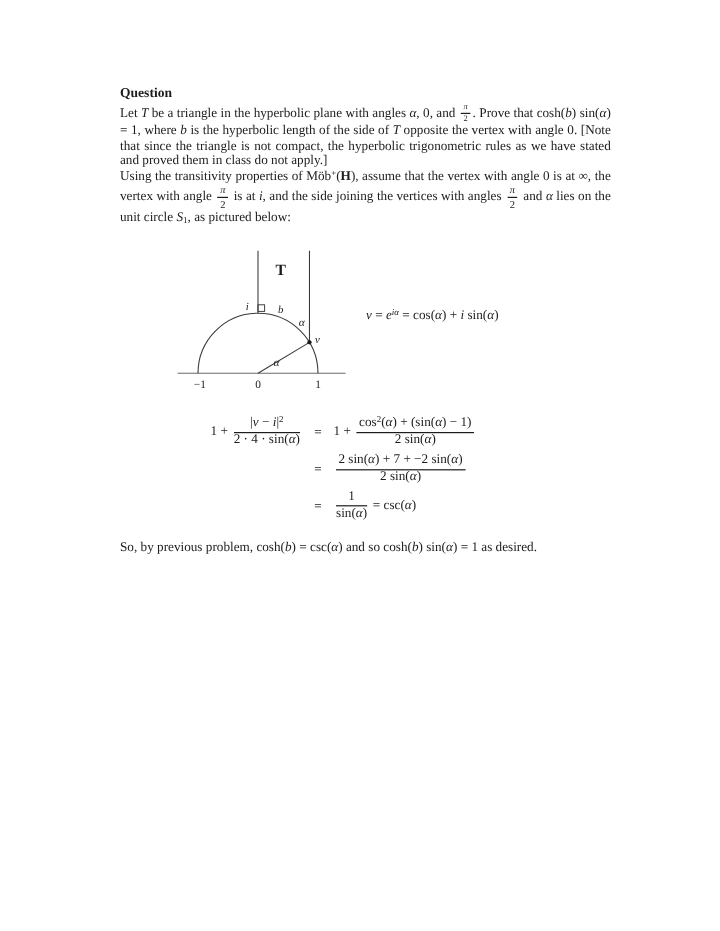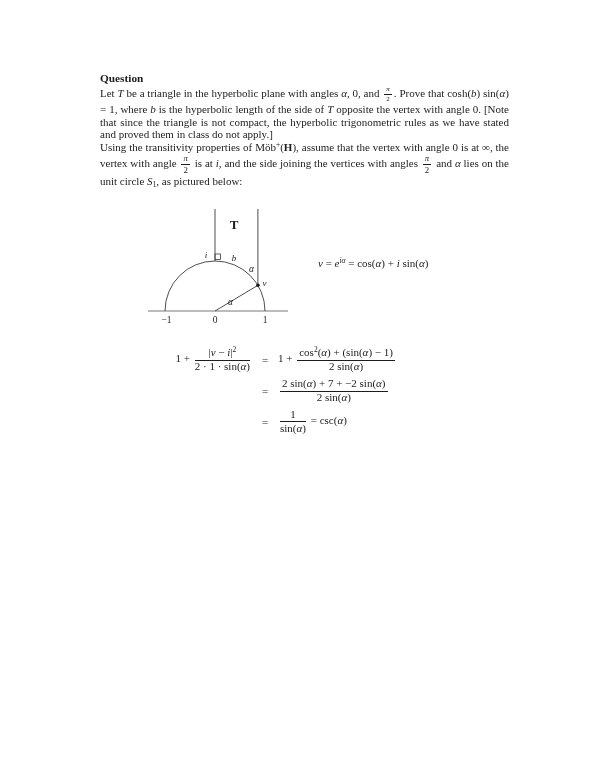--- a/index.html
+++ b/index.html
@@ -16,21 +16,21 @@
   .bf { font-weight:bold; }
   .sup { font-size:0.68em; vertical-align:0.5em; line-height:0; }
   .sub { font-size:0.68em; vertical-align:-0.25em; line-height:0; }
   .frac { display:inline-block; vertical-align:middle; text-align:center; line-height:1.08; margin:0 2px; }
   .frac .num { display:block; border-bottom:1px solid #1c1c1c; padding:0 2px 0.5px 2px; }
   .frac .den { display:block; padding-top:0.5px; }
   .para .frac { font-size:0.8em; }
   .frac.small { font-size:0.64em; }
   .figure-row { position:relative; height:126px; margin-top:17px; }
   .figure-row svg { position:absolute; left:40px; top:0; }
-  .v-eq { position:absolute; left:218px; top:52px; white-space:nowrap; }
+  .v-eq { position:absolute; left:205px; top:52px; white-space:nowrap; }
   .eqs { margin-top:16px; }
   .eqrow { display:flex; align-items:center; margin:5px 0; }
   .eq-lhs { width:152px; text-align:right; }
   .eq-rel { width:26px; text-align:center; }
   .eq-rhs { flex:1; text-align:left; }
   .closing { margin-top:15px; }
   .pagenum { position:absolute; top:667px; left:0; width:580px; text-align:center; }
   svg text { fill:#1c1c1c; font-family:"Liberation Serif","DejaVu Serif",serif; }
 </style>
 </head>
@@ -61,33 +61,34 @@
         <text x="90.5" y="100" font-size="9.5" font-style="italic" text-anchor="middle">α</text>
         <text x="26.5" y="118" font-size="9.5" text-anchor="middle">−1</text>
         <text x="75" y="118" font-size="9.5" text-anchor="middle">0</text>
         <text x="125" y="118" font-size="9.5" text-anchor="middle">1</text>
       </svg>
       <div class="v-eq"><span class="it">v</span><span> = </span><span class="it">e</span><span class="sup it">iα</span><span> = cos(</span><span class="it">α</span><span>) + </span><span class="it">i</span><span> sin(</span><span class="it">α</span><span>)</span></div>
     </div>
 
     <div class="eqs">
       <div class="eqrow">
-        <div class="eq-lhs"><span>1 + </span><span class="frac"><span class="num"><span>|</span><span class="it">v</span><span> − </span><span class="it">i</span><span>|</span><span class="sup">2</span></span><span class="den"><span>2 · 1 · sin(</span><span class="it">α</span><span>)</span></span></span></div>
+        <div class="eq-lhs"><span>1 + </span><span class="frac"><span class="num"><span>|</span><span class="it">v</span><span> − </span><span class="it">i</span><span>|</span><span class="sup">2</span></span><span class="den"><span>2 · 4 · sin(</span><span class="it">α</span><span>)</span></span></span></div>
         <div class="eq-rel">=</div>
         <div class="eq-rhs"><span>1 + </span><span class="frac"><span class="num"><span>cos</span><span class="sup">2</span><span>(</span><span class="it">α</span><span>) + (sin(</span><span class="it">α</span><span>) − 1)</span></span><span class="den"><span>2 sin(</span><span class="it">α</span><span>)</span></span></span></div>
       </div>
       <div class="eqrow">
         <div class="eq-lhs"></div>
         <div class="eq-rel">=</div>
         <div class="eq-rhs"><span class="frac"><span class="num"><span>2 sin(</span><span class="it">α</span><span>) + 7 + −2 sin(</span><span class="it">α</span><span>)</span></span><span class="den"><span>2 sin(</span><span class="it">α</span><span>)</span></span></span></div>
       </div>
       <div class="eqrow">
         <div class="eq-lhs"></div>
         <div class="eq-rel">=</div>
         <div class="eq-rhs"><span class="frac"><span class="num"><span>1</span></span><span class="den"><span>sin(</span><span class="it">α</span><span>)</span></span></span><span> = csc(</span><span class="it">α</span><span>)</span></div>
       </div>
     </div>
 
+    <div class="para closing"><span>So, by previous problem, cosh(</span><span class="it">b</span><span>) = csc(</span><span class="it">α</span><span>) and so cosh(</span><span class="it">b</span><span>) sin(</span><span class="it">α</span><span>) = 1 as desired.</span></div>
 
   </div>
 
   <div class="pagenum">1</div>
 </div>
 
 </body></html>

